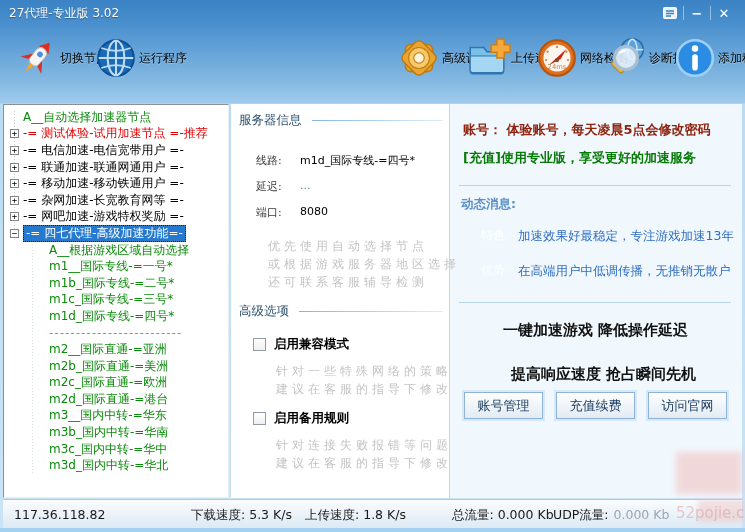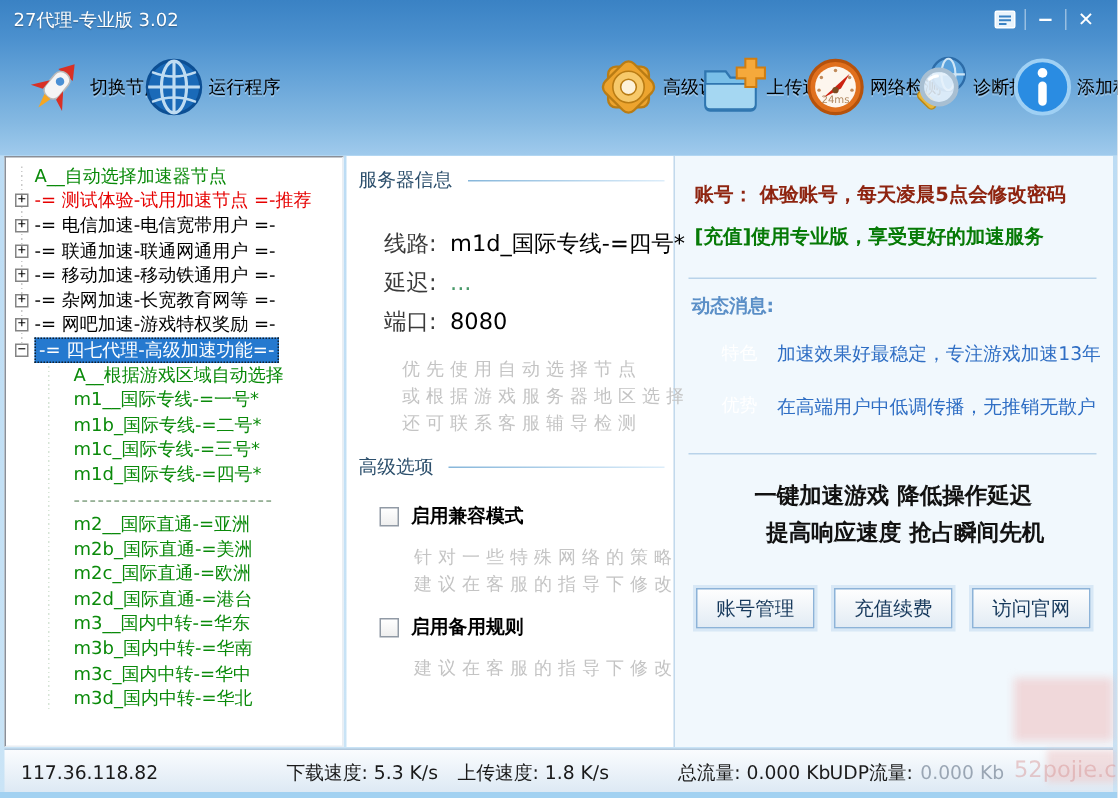--- a/index.html
+++ b/index.html
@@ -47,21 +47,21 @@
   .lv1{padding-left:28px;}
   .nobox .twisty{visibility:hidden;}
   .green .tree-label{color:#0a8a0a;}
   .red .tree-label{color:#e60000;}
   .black .tree-label{color:#000;}
   .sep .tree-label{color:#7f9f7f;letter-spacing:1px;}
   .sel .tree-label{background:#2579cf;color:#fff;outline:1px dotted #10202f;outline-offset:-1px;padding:0 3px;}
   
   .grp{position:absolute;display:flex;align-items:center;color:#2c4f6c;font-size:12.5px;}
   .grp-line{flex:1;height:1px;background:linear-gradient(to right,#86b6da,#dcedfa);margin-left:10px;}
-  .field-row{position:absolute;font-size:15px;display:flex;}
+  .field-row{position:absolute;font-size:11px;display:flex;}
   .field-label{color:#3a3a3a;width:44px;}
   .field-value{color:#000;}
   .value-green{color:#4a9a6a;}
   .hints{position:absolute;font-size:12px;color:#c4c4c4;letter-spacing:4px;line-height:18px;font-family:Liberation Mono, monospace;}
   .cb-row{position:absolute;display:flex;align-items:center;cursor:pointer;}
   .cb-box{width:13px;height:13px;border:1px solid #919aa5;background:linear-gradient(#fff,#efefef);flex:none;}
   .cb-label{font-size:12.5px;font-weight:bold;color:#000;margin-left:8px;}
   
   .acct1{position:absolute;left:463px;top:121px;font-size:13px;font-weight:bold;color:#8e2410;}
   .acct2{position:absolute;left:463px;top:149px;font-size:13px;font-weight:bold;color:#067a06;}
@@ -335,41 +335,42 @@
   </div>
   <div class="hints" style="left:276px;top:363px;">
     <div>针对一些特殊网络的策略</div>
     <div>建议在客服的指导下修改</div>
   </div>
   <div class="cb-row" style="left:253px;top:410px;">
     <span class="cb-box"></span>
     <span class="cb-label">启用备用规则</span>
   </div>
   <div class="hints" style="left:276px;top:437px;">
+    <div>针对连接失败报错等问题</div>
     <div>建议在客服的指导下修改</div>
   </div>
 
   <div class="acct1">账号： 体验账号，每天凌晨5点会修改密码</div>
   <div class="acct2">[充值]使用专业版，享受更好的加速服务</div>
   <div class="r-hr" style="top:185px;"></div>
   <div class="news-title">动态消息:</div>
   <div class="news-list">
 
   <div class="news-row feature">
         <span class="badge">特色</span>
         <span class="news-text">加速效果好最稳定，专注游戏加速13年</span>
       </div>
       <div class="news-row advantage">
         <span class="badge">优势</span>
         <span class="news-text">在高端用户中低调传播，无推销无散户</span>
       </div>
     </div>
   <div class="r-hr" style="top:302px;"></div>
   <div class="slogan" style="top:321px;">一键加速游戏 降低操作延迟</div>
-  <div class="slogan" style="top:346px;padding-left:16px;">提高响应速度 抢占瞬间先机</div>
+  <div class="slogan" style="top:365px;padding-left:16px;">提高响应速度 抢占瞬间先机</div>
   <div class="btn-row">
     <div class="push-btn">账号管理</div>
     <div class="push-btn">充值续费</div>
     <div class="push-btn">访问官网</div>
   </div>
 
   <div class="statusbar">
     <span class="status-item" style="left:11px;">117.36.118.82</span>
     <span class="status-item" style="left:188px;">下载速度: 5.3 K/s</span>
     <span class="status-item" style="left:302px;">上传速度: 1.8 K/s</span>

